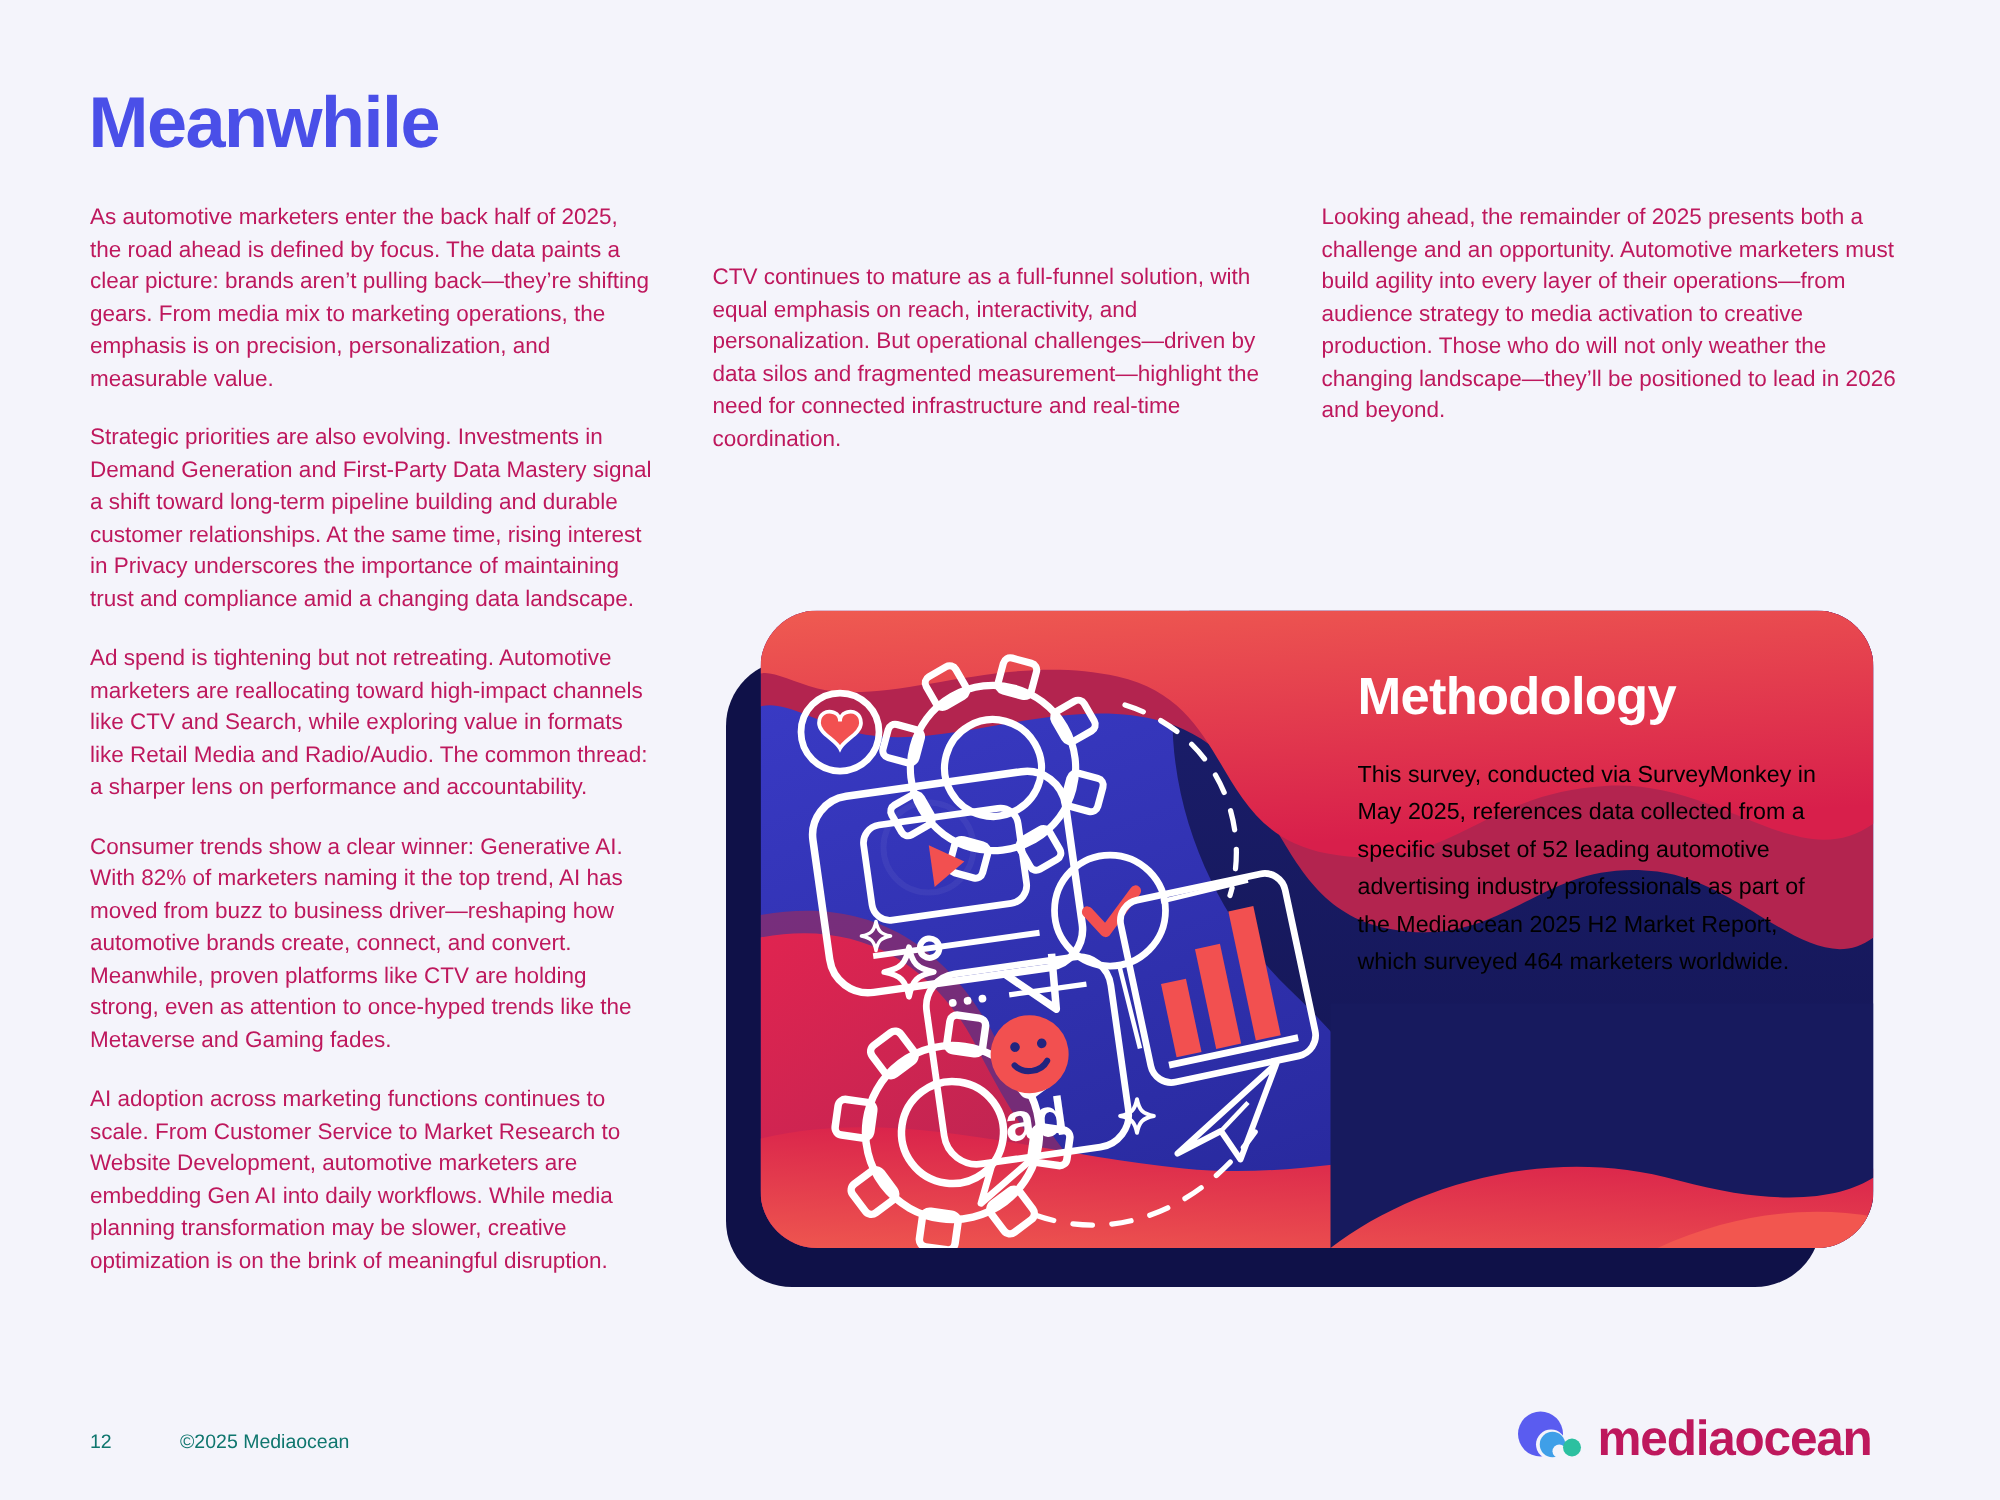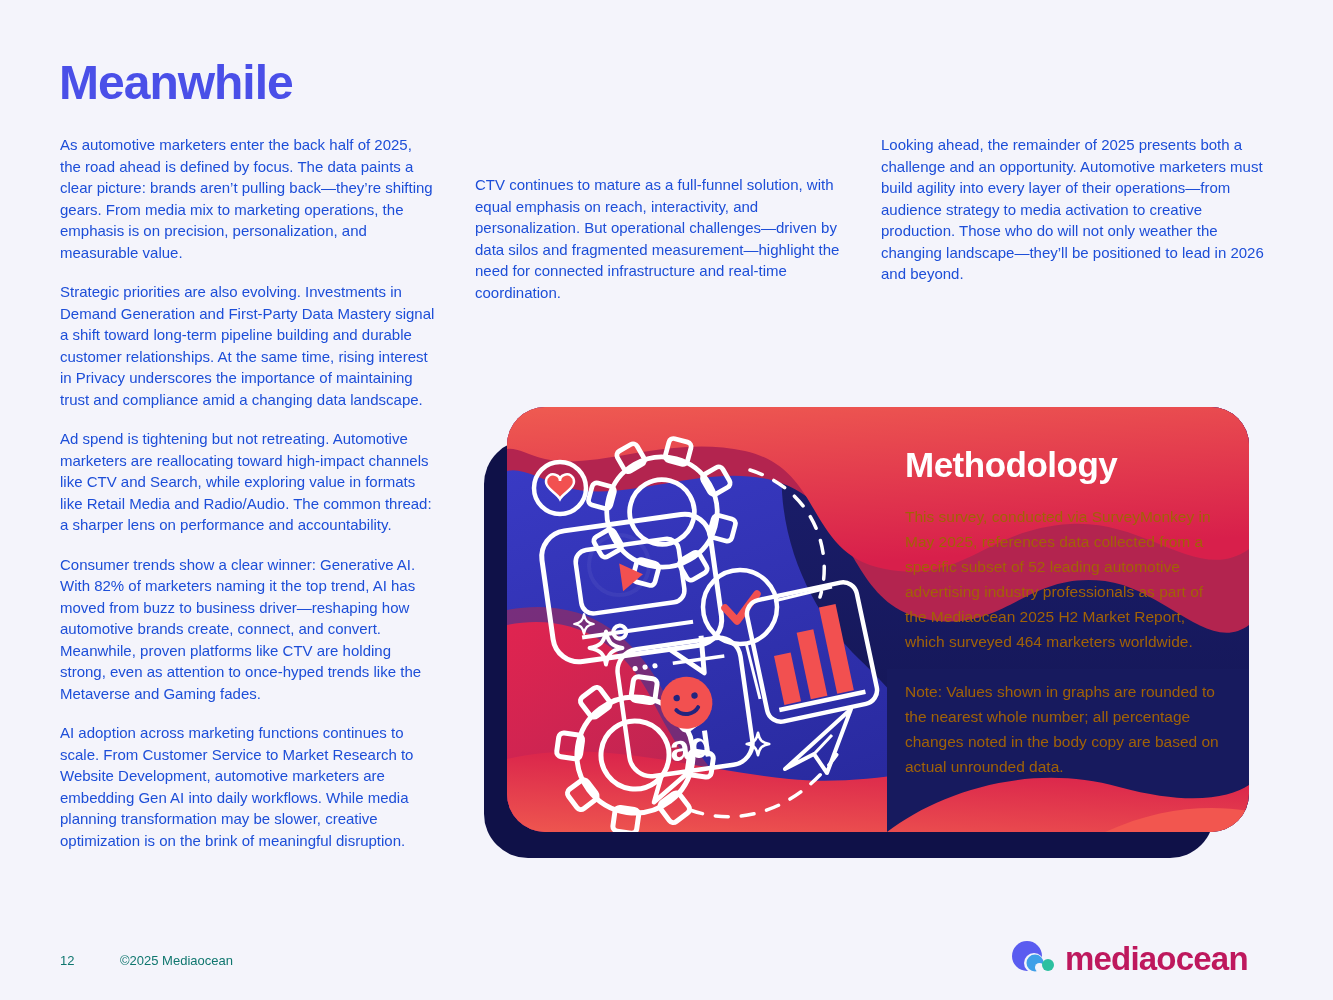--- a/index.html
+++ b/index.html
@@ -9,21 +9,21 @@
     background:#f4f4fb; overflow:hidden;
     font-family:"Liberation Sans", sans-serif;
   }
   .page-title {
     position:absolute; left:59px; top:55px;
     font-size:48px; font-weight:800; letter-spacing:-1px;
     color:#4a4fe8;
   }
   .col {
     position:absolute; top:134px;
-    font-size:15px; line-height:21.5px; color:#1d4ed8;
+    font-size:15px; line-height:21.5px; color:#be185d;
   }
   .col p { margin:0 0 18px 0; }
   .col-1 { left:60px;  width:376px; }
   .col-2 { left:475px; width:376px;margin-top:40px; }
   .col-3 { left:881px; width:392px; }
 
   .card-shadow {
     position:absolute; left:484px; top:440px;
     width:730px; height:418px; border-radius:44px;
     background:#0f1148;
@@ -32,21 +32,21 @@
     position:absolute; left:507px; top:407px;
     width:742px; height:425px; border-radius:38px;
     overflow:hidden;
   }
   .card .bg { position:absolute; left:0; top:0; }
   .card .illus { position:absolute; left:15px; top:25px; }
   .m-text {
     position:absolute; left:398px; top:38px; width:322px; color:#ffffff;
   }
   .m-title { font-size:35px; font-weight:800; margin:0 0 19px 0; letter-spacing:-0.5px; }
-  .m-body, .m-note { font-size:15.5px; line-height:25px; color:#a16207; margin:0; }
+  .m-body, .m-note { font-size:15.5px; line-height:25px; color:#000000; margin:0; }
   .m-body { margin-bottom:25px; }
 
   .footer-num, .footer-copy {
     position:absolute; top:953px; font-size:13px; color:#0f766e;
   }
   .footer-num  { left:60px; }
   .footer-copy { left:120px; }
   .logo {
     position:absolute; left:1010px; top:935px;
     display:flex; align-items:center; gap:7px;
@@ -201,21 +201,20 @@
       <g>
         <use href="#sparkle-shape" transform="translate(84,216) scale(1.1)"></use>
         <use href="#sparkle-shape" transform="translate(62,192) scale(0.65)"></use>
         <use href="#sparkle-shape" transform="translate(236,312) scale(0.75)"></use>
       </g>
     </svg>
 
     <div class="m-text">
       <div class="m-title">Methodology</div>
       <p class="m-body">This survey, conducted via SurveyMonkey in May 2025, references data collected from a specific subset of 52 leading automotive advertising industry professionals as part of the Mediaocean 2025 H2 Market Report, which surveyed 464 marketers worldwide.</p>
-      <p class="m-note">Note: Values shown in graphs are rounded to the nearest whole number; all percentage changes noted in the body copy are based on actual unrounded data.</p>
     </div>
   </div>
 
   <div class="footer-num">12</div>
   <div class="footer-copy">©2025 Mediaocean</div>
 
   <div class="logo">
     <svg width="48" height="48" viewBox="0 0 48 48">
       <circle cx="17" cy="21" r="15" fill="#5a5cf0"></circle>
       <circle cx="24" cy="28" r="10" fill="#f4f4fb"></circle>

